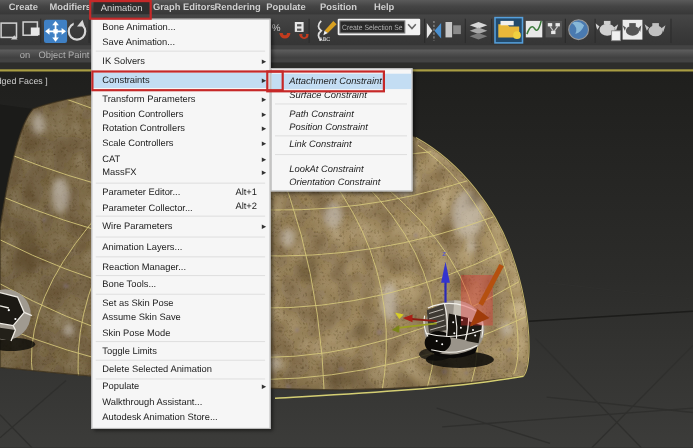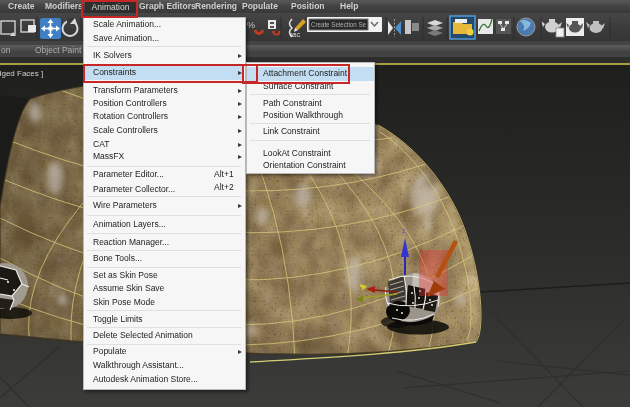--- a/index.html
+++ b/index.html
@@ -24,21 +24,21 @@
   
   #menu{left:83px;top:17px;width:163px;height:373px;background:#f6f6f6;
     border:1px solid #b9b9b9;box-sizing:border-box;
     box-shadow:2px 2px 3px rgba(0,0,0,.45);}
   #submenu{left:246px;top:62px;width:129px;height:112px;background:#f6f6f6;
     border:1px solid #b9b9b9;box-sizing:border-box;
     box-shadow:2px 2px 3px rgba(0,0,0,.45);}
   .mi{position:absolute;left:93px;width:150px;height:13px;line-height:13px;
     font-size:8.5px;color:#1c1c1c;white-space:nowrap;}
   .si{position:absolute;left:263px;width:108px;height:13px;line-height:13px;
-    font-size:8.5px;color:#1c1c1c;white-space:nowrap;}
+    font-size:8.5px;color:#1c1c1c;white-space:nowrap;font-style:italic;}
   .arr{position:absolute;left:235px;width:10px;text-align:center;
     font-size:8px;color:#333;height:13px;line-height:13px;}
   .acc{position:absolute;left:214px;width:30px;font-size:8.5px;color:#1c1c1c;height:13px;line-height:13px;}
   .sep{position:absolute;left:87px;width:154px;height:1px;background:#e0e0e0;}
   #hl1{left:84px;top:66px;width:160px;height:14px;background:#c3ddf3;}
   #hl2{left:247px;top:66.5px;width:127px;height:14px;background:#c3ddf3;}
   
   .red{position:absolute;border:2px solid #c62828;box-sizing:border-box;}
   #red1{left:81px;top:0px;width:57px;height:18px;}
   #red2{left:83px;top:64px;width:175px;height:19px;}
@@ -371,29 +371,29 @@
       <line x1="386" y1="4" x2="386" y2="26"></line>
       <line x1="423" y1="4" x2="423" y2="26"></line>
       <line x1="447" y1="4" x2="447" y2="26"></line>
       <line x1="514" y1="4" x2="514" y2="26"></line>
       <line x1="541" y1="4" x2="541" y2="26"></line>
       <line x1="610" y1="4" x2="610" y2="26"></line>
     </g>
   </svg>
   <div id="ribbon" class="abs"></div>
   <div id="ribbonband" class="abs"></div>
-  <span class="rtxt abs" style="left:1px">on</span>
+  <span class="rtxt abs" style="left:18px">on</span>
   <span class="rtxt abs" style="left:35px">Object Paint</span>
   <div id="darkstrip" class="abs"></div>
   <div id="yellowline" class="abs"></div>
   <span id="vplabel" class="abs">dged Faces ]</span>
 
   <div id="menu" class="abs"></div>
   <div id="hl1" class="abs"></div>
-  <div class="mi" style="top:18px">Scale Animation...</div>
+  <div class="mi" style="top:18px">Bone Animation...</div>
   <div class="mi" style="top:32px">Save Animation...</div>
   <div class="sep" style="top:46px"></div>
   <div class="mi" style="top:49px">IK Solvers</div>
 <div class="arr" style="top:49px">▸</div>
   <div class="mi" style="top:66px">Constraints</div>
 <div class="arr" style="top:66px">▸</div>
   <div class="mi" style="top:84px">Transform Parameters</div>
 <div class="arr" style="top:84px">▸</div>
   <div class="mi" style="top:97px">Position Controllers</div>
 <div class="arr" style="top:97px">▸</div>
@@ -432,21 +432,21 @@
 <div class="arr" style="top:345px">▸</div>
   <div class="mi" style="top:359px">Walkthrough Assistant...</div>
   <div class="mi" style="top:373px">Autodesk Animation Store...</div>
 
   <div id="submenu" class="abs"></div>
   <div id="hl2" class="abs"></div>
   <div class="si" style="top:67px">Attachment Constraint</div>
   <div class="si" style="top:80px">Surface Constraint</div>
   <div class="sep" style="left:250px;width:120px;top:93.5px"></div>
   <div class="si" style="top:96.5px">Path Constraint</div>
-  <div class="si" style="top:109px">Position Walkthrough</div>
+  <div class="si" style="top:109px">Position Constraint</div>
   <div class="sep" style="left:250px;width:120px;top:123px"></div>
   <div class="si" style="top:124.5px">Link Constraint</div>
   <div class="sep" style="left:250px;width:120px;top:139.5px"></div>
   <div class="si" style="top:146.5px">LookAt Constraint</div>
   <div class="si" style="top:159px">Orientation Constraint</div>
 
   <div id="red1" class="red"></div>
   <div id="red2" class="red"></div>
   <div id="red3" class="red"></div>
 

